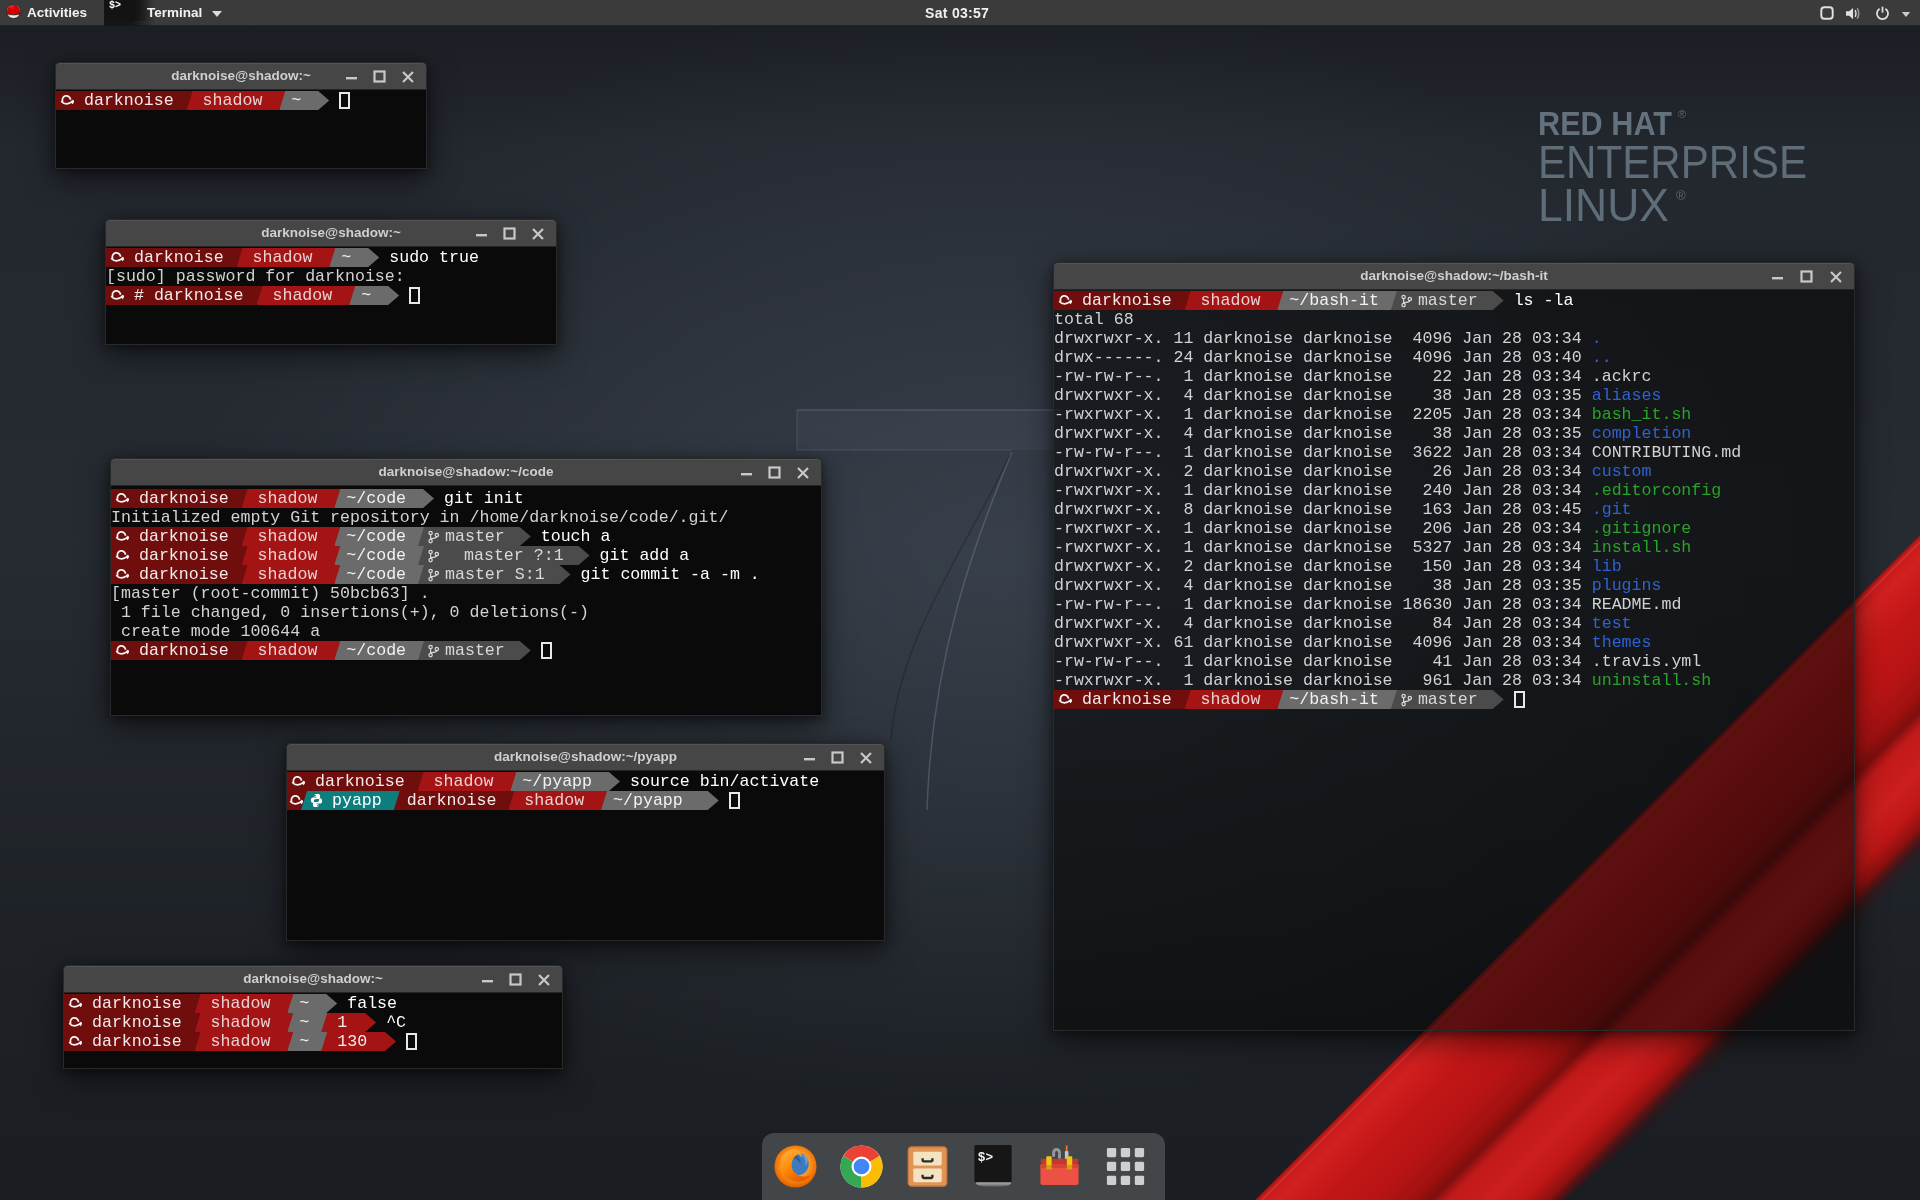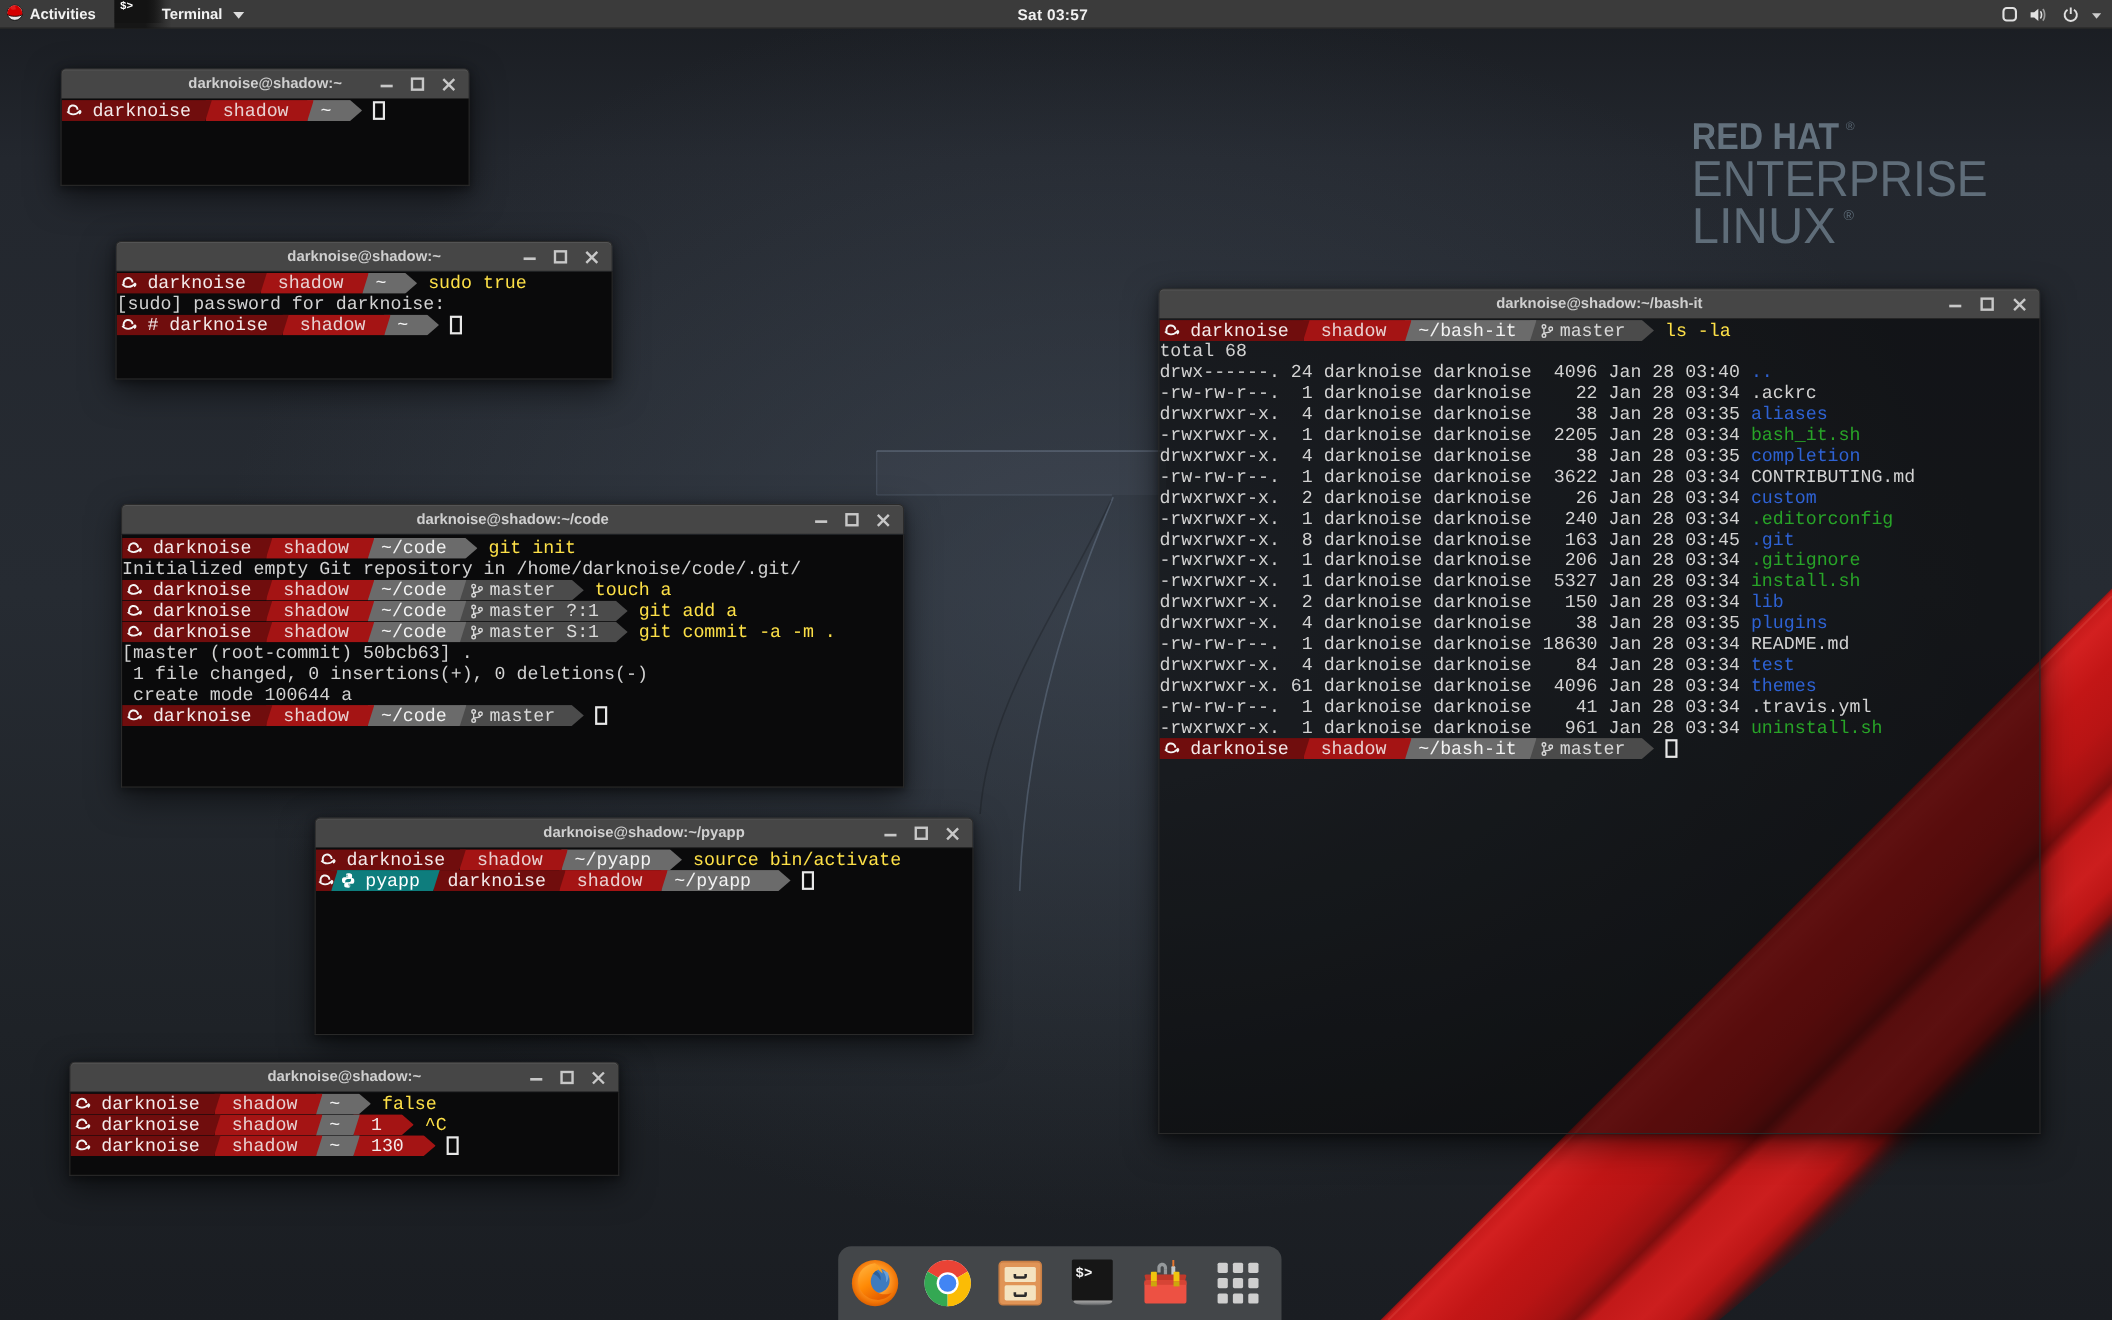--- a/index.html
+++ b/index.html
@@ -48,21 +48,21 @@
 .wcont.trans { background:rgba(5,5,5,0.565); }
 
 
 .ln { height:19px; position:relative; white-space:pre; }
 .pl { display:flex; height:19px; align-items:flex-end; }
 .sg { display:flex; align-items:center; white-space:pre; position:relative; height:19px; }
 .cmd, .sg span { white-space:pre; }
 .sl { margin-right:-6px; clip-path:polygon(0 0, 100% 0, calc(100% - 6px) 100%, 0 100%); }
 .en { clip-path:polygon(0 0, calc(100% - 11px) 0, 100% 50%, calc(100% - 11px) 100%, 0 100%); }
 .cur { width:11px; height:17px; border:2px solid #e8e8e8; margin:1px 0 0 10px; align-self:flex-start; }
-.cmd { color:#fde047; margin-left:10px; align-self:center; }
+.cmd { color:#ffffff; margin-left:10px; align-self:center; }
 
 .c-user { background:#700d0d; color:#f3eaea; }
 .c-host { background:#a41414; color:#e8d2d2; }
 .c-path { background:#6b6b6b; color:#f2f2f2; }
 .c-git  { background:#4b4b4b; color:#d8d8d8; }
 .c-err  { background:#a41414; color:#f3eaea; }
 .c-venv { background:#0e7d7d; color:#fff; }
 .blue { color:#2e62d4; }
 .green { color:#28a428; }
 .hat { width:15px; height:15px; margin:0 0 0 4px; }
@@ -274,21 +274,21 @@
           </svg><span>master </span></div>
       <div class="cmd">touch a</div>
     </div>
     <div class="pl">
       <div class="sg sl c-user" style="z-index:6;padding:0 9px 0 0;"><svg class="hat" viewBox="0 0 16 16">
             <path d="M 11.2 7.3 A 4.35 4.35 0 1 0 3.0 9.4" fill="none" stroke="#f4f4f4" stroke-width="1.9"></path>
             <path d="M 1.2 8.9 C 4.2 12.6 9.8 12.6 13.6 8.3 C 14.6 8.8 14.3 10.2 12.6 11.2" fill="none" stroke="#f4f4f4" stroke-width="1.7"></path>
           </svg><span style="margin-left:9px;">darknoise </span></div>
       <div class="sg sl c-host" style="z-index:5;padding:0 13px 0 16px;"><span>shadow </span></div>
       <div class="sg sl c-path" style="z-index:4;padding:0 8px 0 12px;"><span>~/code </span></div>
-      <div class="sg en c-git" style="z-index:3;padding:0 16px 0 10px;"><svg width="11" height="14" viewBox="0 0 11 14" style="margin-right:6px;">
+      <div class="sg en c-git" style="z-index:3;padding:0 16px 0 10px;gap:19px;"><svg width="11" height="14" viewBox="0 0 11 14" style="margin-right:6px;">
             <circle cx="2.6" cy="2.9" r="1.65" fill="none" stroke="#d8d8d8" stroke-width="1.25"></circle>
             <circle cx="2.6" cy="11.1" r="1.65" fill="none" stroke="#d8d8d8" stroke-width="1.25"></circle>
             <circle cx="8.8" cy="4.9" r="1.65" fill="none" stroke="#d8d8d8" stroke-width="1.25"></circle>
             <path d="M2.6 4.6 V 9.4 M8.8 6.6 C8.8 9.2 2.6 7.8 2.6 9.4" stroke="#d8d8d8" stroke-width="1.25" fill="none"></path>
           </svg><span>master ?:1 </span></div>
       <div class="cmd">git add a</div>
     </div>
     <div class="pl">
       <div class="sg sl c-user" style="z-index:6;padding:0 9px 0 0;"><svg class="hat" viewBox="0 0 16 16">
             <path d="M 11.2 7.3 A 4.35 4.35 0 1 0 3.0 9.4" fill="none" stroke="#f4f4f4" stroke-width="1.9"></path>
@@ -452,20 +452,21 @@
       <div class="sg sl c-path" style="z-index:4;padding:0 8px 0 12px;"><span>~/bash-it </span></div>
       <div class="sg en c-git" style="z-index:3;padding:0 16px 0 10px;"><svg width="11" height="14" viewBox="0 0 11 14" style="margin-right:6px;">
             <circle cx="2.6" cy="2.9" r="1.65" fill="none" stroke="#d8d8d8" stroke-width="1.25"></circle>
             <circle cx="2.6" cy="11.1" r="1.65" fill="none" stroke="#d8d8d8" stroke-width="1.25"></circle>
             <circle cx="8.8" cy="4.9" r="1.65" fill="none" stroke="#d8d8d8" stroke-width="1.25"></circle>
             <path d="M2.6 4.6 V 9.4 M8.8 6.6 C8.8 9.2 2.6 7.8 2.6 9.4" stroke="#d8d8d8" stroke-width="1.25" fill="none"></path>
           </svg><span>master </span></div>
       <div class="cmd">ls -la</div>
     </div>
     <div class="ln">total 68</div>
+    <div class="ln">drwxrwxr-x. 11 darknoise darknoise  4096 Jan 28 03:34 <span class="blue">.</span></div>
     <div class="ln">drwx------. 24 darknoise darknoise  4096 Jan 28 03:40 <span class="blue">..</span></div>
     <div class="ln">-rw-rw-r--.  1 darknoise darknoise    22 Jan 28 03:34 .ackrc</div>
     <div class="ln">drwxrwxr-x.  4 darknoise darknoise    38 Jan 28 03:35 <span class="blue">aliases</span></div>
     <div class="ln">-rwxrwxr-x.  1 darknoise darknoise  2205 Jan 28 03:34 <span class="green">bash_it.sh</span></div>
     <div class="ln">drwxrwxr-x.  4 darknoise darknoise    38 Jan 28 03:35 <span class="blue">completion</span></div>
     <div class="ln">-rw-rw-r--.  1 darknoise darknoise  3622 Jan 28 03:34 CONTRIBUTING.md</div>
     <div class="ln">drwxrwxr-x.  2 darknoise darknoise    26 Jan 28 03:34 <span class="blue">custom</span></div>
     <div class="ln">-rwxrwxr-x.  1 darknoise darknoise   240 Jan 28 03:34 <span class="green">.editorconfig</span></div>
     <div class="ln">drwxrwxr-x.  8 darknoise darknoise   163 Jan 28 03:45 <span class="blue">.git</span></div>
     <div class="ln">-rwxrwxr-x.  1 darknoise darknoise   206 Jan 28 03:34 <span class="green">.gitignore</span></div>

